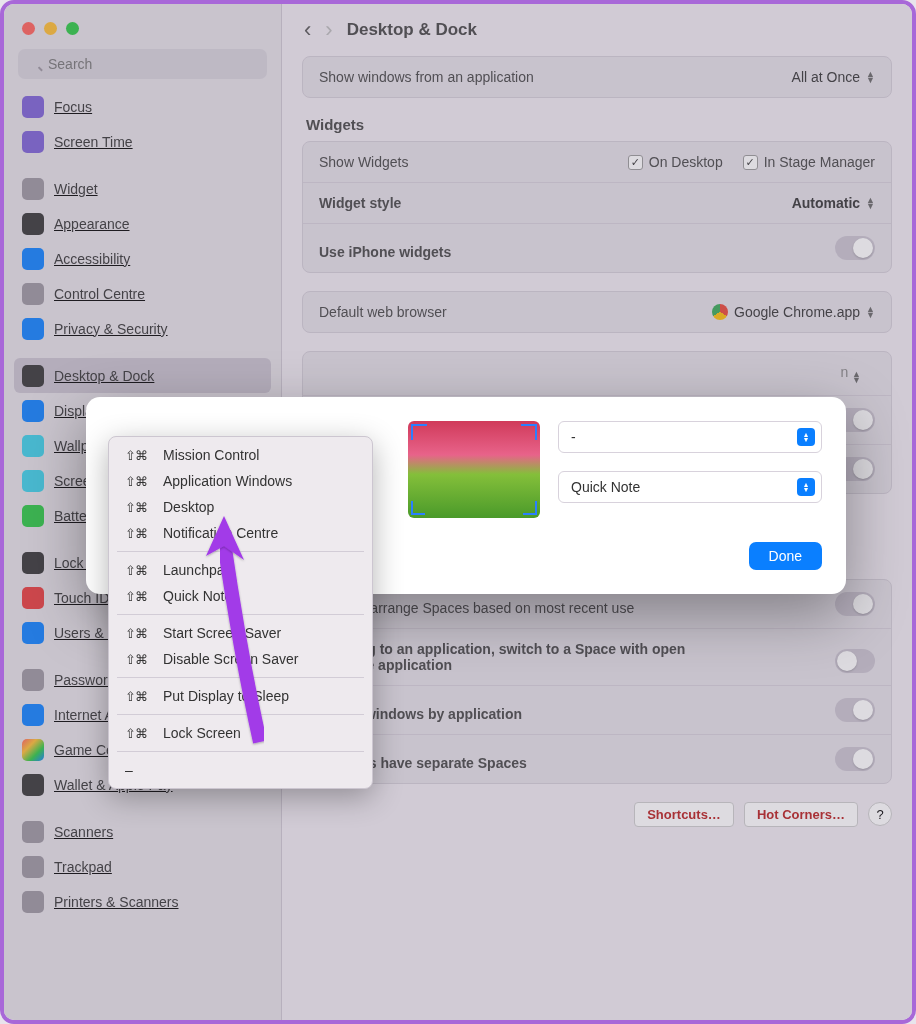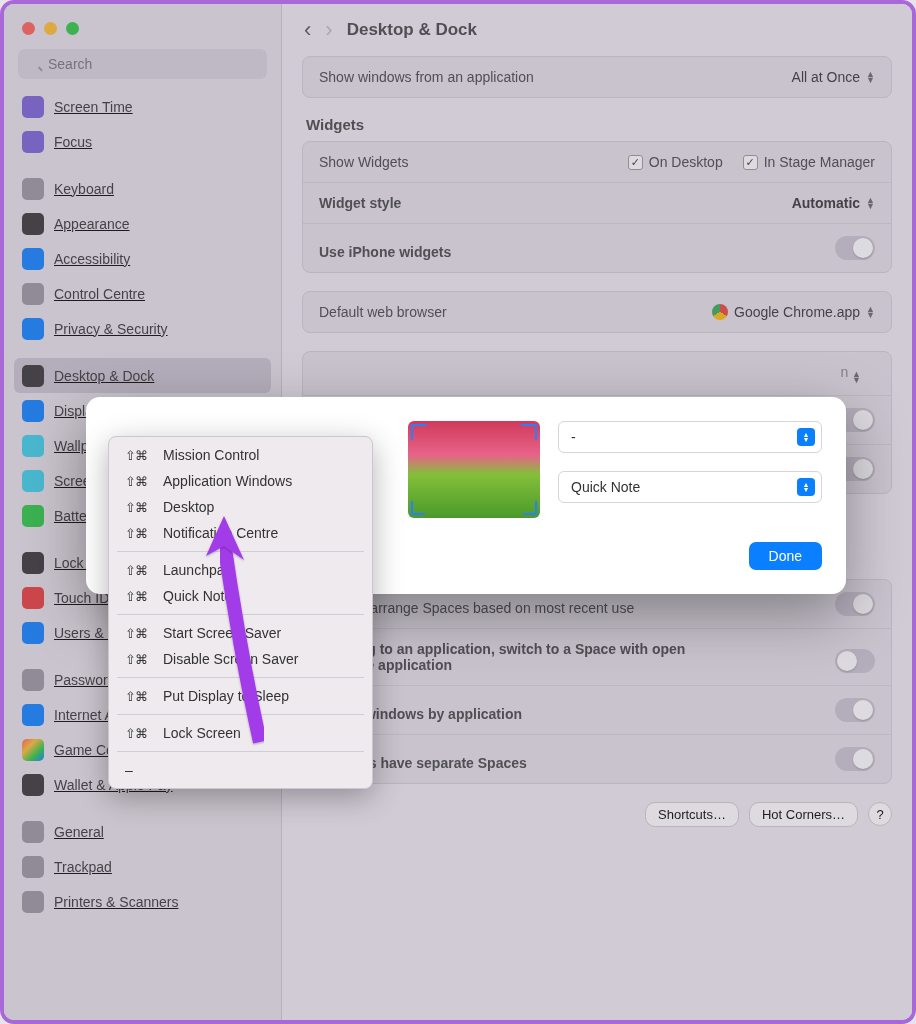--- a/index.html
+++ b/index.html
@@ -30,21 +30,21 @@
 .row + .row { border-top: 1px solid #d4ced8; font-weight: bold; }
 .section-h { font-size: 15px; font-weight: 600; color: #444; margin: 0 0 8px 4px; }
 .dropdown-val { display: flex; align-items: center; gap: 6px; color: #333; font-size: 14px; }
 .chevrons { font-size: 9px; line-height: 6px; color: #666; display: flex; flex-direction: column; }
 .checkbox { width: 15px; height: 15px; border: 1px solid #999; border-radius: 3px; background: #fff; display: inline-flex; align-items: center; justify-content: center; font-size: 11px; color: #333; }
 .toggle { width: 40px; height: 24px; background: #c8c2ce; border-radius: 12px; position: relative; }
 .toggle::after { content: ""; position: absolute; right: 2px; top: 2px; width: 20px; height: 20px; background: #fff; border-radius: 50%; box-shadow: 0 1px 2px rgba(0,0,0,0.2); }
 .toggle.off::after { right: auto; left: 2px; }
 .mc-desc { font-size: 12px; color: #888; line-height: 1.5; padding: 2px 16px 10px; }
 .btm-buttons { display: flex; gap: 10px; justify-content: flex-end; padding: 0 0 4px; }
-.mac-btn { background: #fff; border: 1px solid #ccc; border-radius: 10px; padding: 4px 12px; font-size: 13px; color: #000000; }
+.mac-btn { background: #fff; border: 1px solid #ccc; border-radius: 4px; padding: 4px 12px; font-size: 13px; color: #b91c1c; font-weight: bold; }
 .help-btn { width: 24px; height: 24px; border-radius: 50%; border: 1px solid #ccc; background: #fff; font-size: 13px; display: flex; align-items: center; justify-content: center; }
 
 
 .modal { position: absolute; left: 82px; top: 393px; width: 760px; background: #fff; border-radius: 14px; box-shadow: 0 20px 60px rgba(0,0,0,0.35); z-index: 20; padding: 24px; }
 .hot-body { display: flex; gap: 18px; align-items: flex-start; }
 .thumb { width: 132px; height: 97px; border-radius: 6px; position: relative; overflow: hidden; background: linear-gradient(180deg,#d03a5a 0%,#e8638a 35%,#84bf3a 55%,#4a9a2a 100%); }
 .thumb::before, .thumb::after { content: ""; position: absolute; width: 14px; height: 14px; border: 2px solid #2a7fff; }
 .thumb.tl::before { top: 3px; left: 3px; border-right: none; border-bottom: none; }
 .thumb.tl::after { top: 3px; right: 3px; border-left: none; border-bottom: none; }
 .thumb .bl, .thumb .br { position: absolute; width: 14px; height: 14px; border: 2px solid #2a7fff; bottom: 3px; }
@@ -76,30 +76,30 @@
       <div class="traffic-dot" style="background:#28c840"></div>
     </div>
     <div class="search-wrap">
       <div class="search-container">
         <input class="search" placeholder="Search" style="">
       </div>
     </div>
     <div class="sb-list" id="sb-list">
         <div class="sb-item">
           <div class="sb-icon" style="background: rgb(122, 95, 212);"></div>
+          <span>Focus</span>
+        </div>
+        <div class="sb-item">
+          <div class="sb-icon" style="background: rgb(122, 95, 212);"></div>
           <span>Screen Time</span>
         </div>
-        <div class="sb-item">
-          <div class="sb-icon" style="background: rgb(122, 95, 212);"></div>
-          <span>Focus</span>
-        </div>
-        <div class="sb-sep"></div>
-        <div class="sb-item">
-          <div class="sb-icon" style="background: rgb(154, 148, 158);"></div>
-          <span>Keyboard</span>
+        <div class="sb-sep"></div>
+        <div class="sb-item">
+          <div class="sb-icon" style="background: rgb(154, 148, 158);"></div>
+          <span>Widget</span>
         </div>
         <div class="sb-item">
           <div class="sb-icon" style="background: rgb(51, 51, 51);"></div>
           <span>Appearance</span>
         </div>
         <div class="sb-item">
           <div class="sb-icon" style="background: rgb(10, 127, 255);"></div>
           <span>Accessibility</span>
         </div>
         <div class="sb-item">
@@ -157,21 +157,21 @@
           <div class="sb-icon" style="background: linear-gradient(135deg, rgb(255, 95, 87), rgb(254, 188, 46), rgb(40, 200, 64), rgb(10, 127, 255));"></div>
           <span>Game Center</span>
         </div>
         <div class="sb-item">
           <div class="sb-icon" style="background: rgb(51, 51, 51);"></div>
           <span>Wallet &amp; Apple Pay</span>
         </div>
         <div class="sb-sep"></div>
         <div class="sb-item">
           <div class="sb-icon" style="background: rgb(154, 148, 158);"></div>
-          <span>General</span>
+          <span>Scanners</span>
         </div>
         <div class="sb-item">
           <div class="sb-icon" style="background: rgb(154, 148, 158);"></div>
           <span>Trackpad</span>
         </div>
         <div class="sb-item">
           <div class="sb-icon" style="background: rgb(154, 148, 158);"></div>
           <span>Printers &amp; Scanners</span>
         </div>
       </div>

